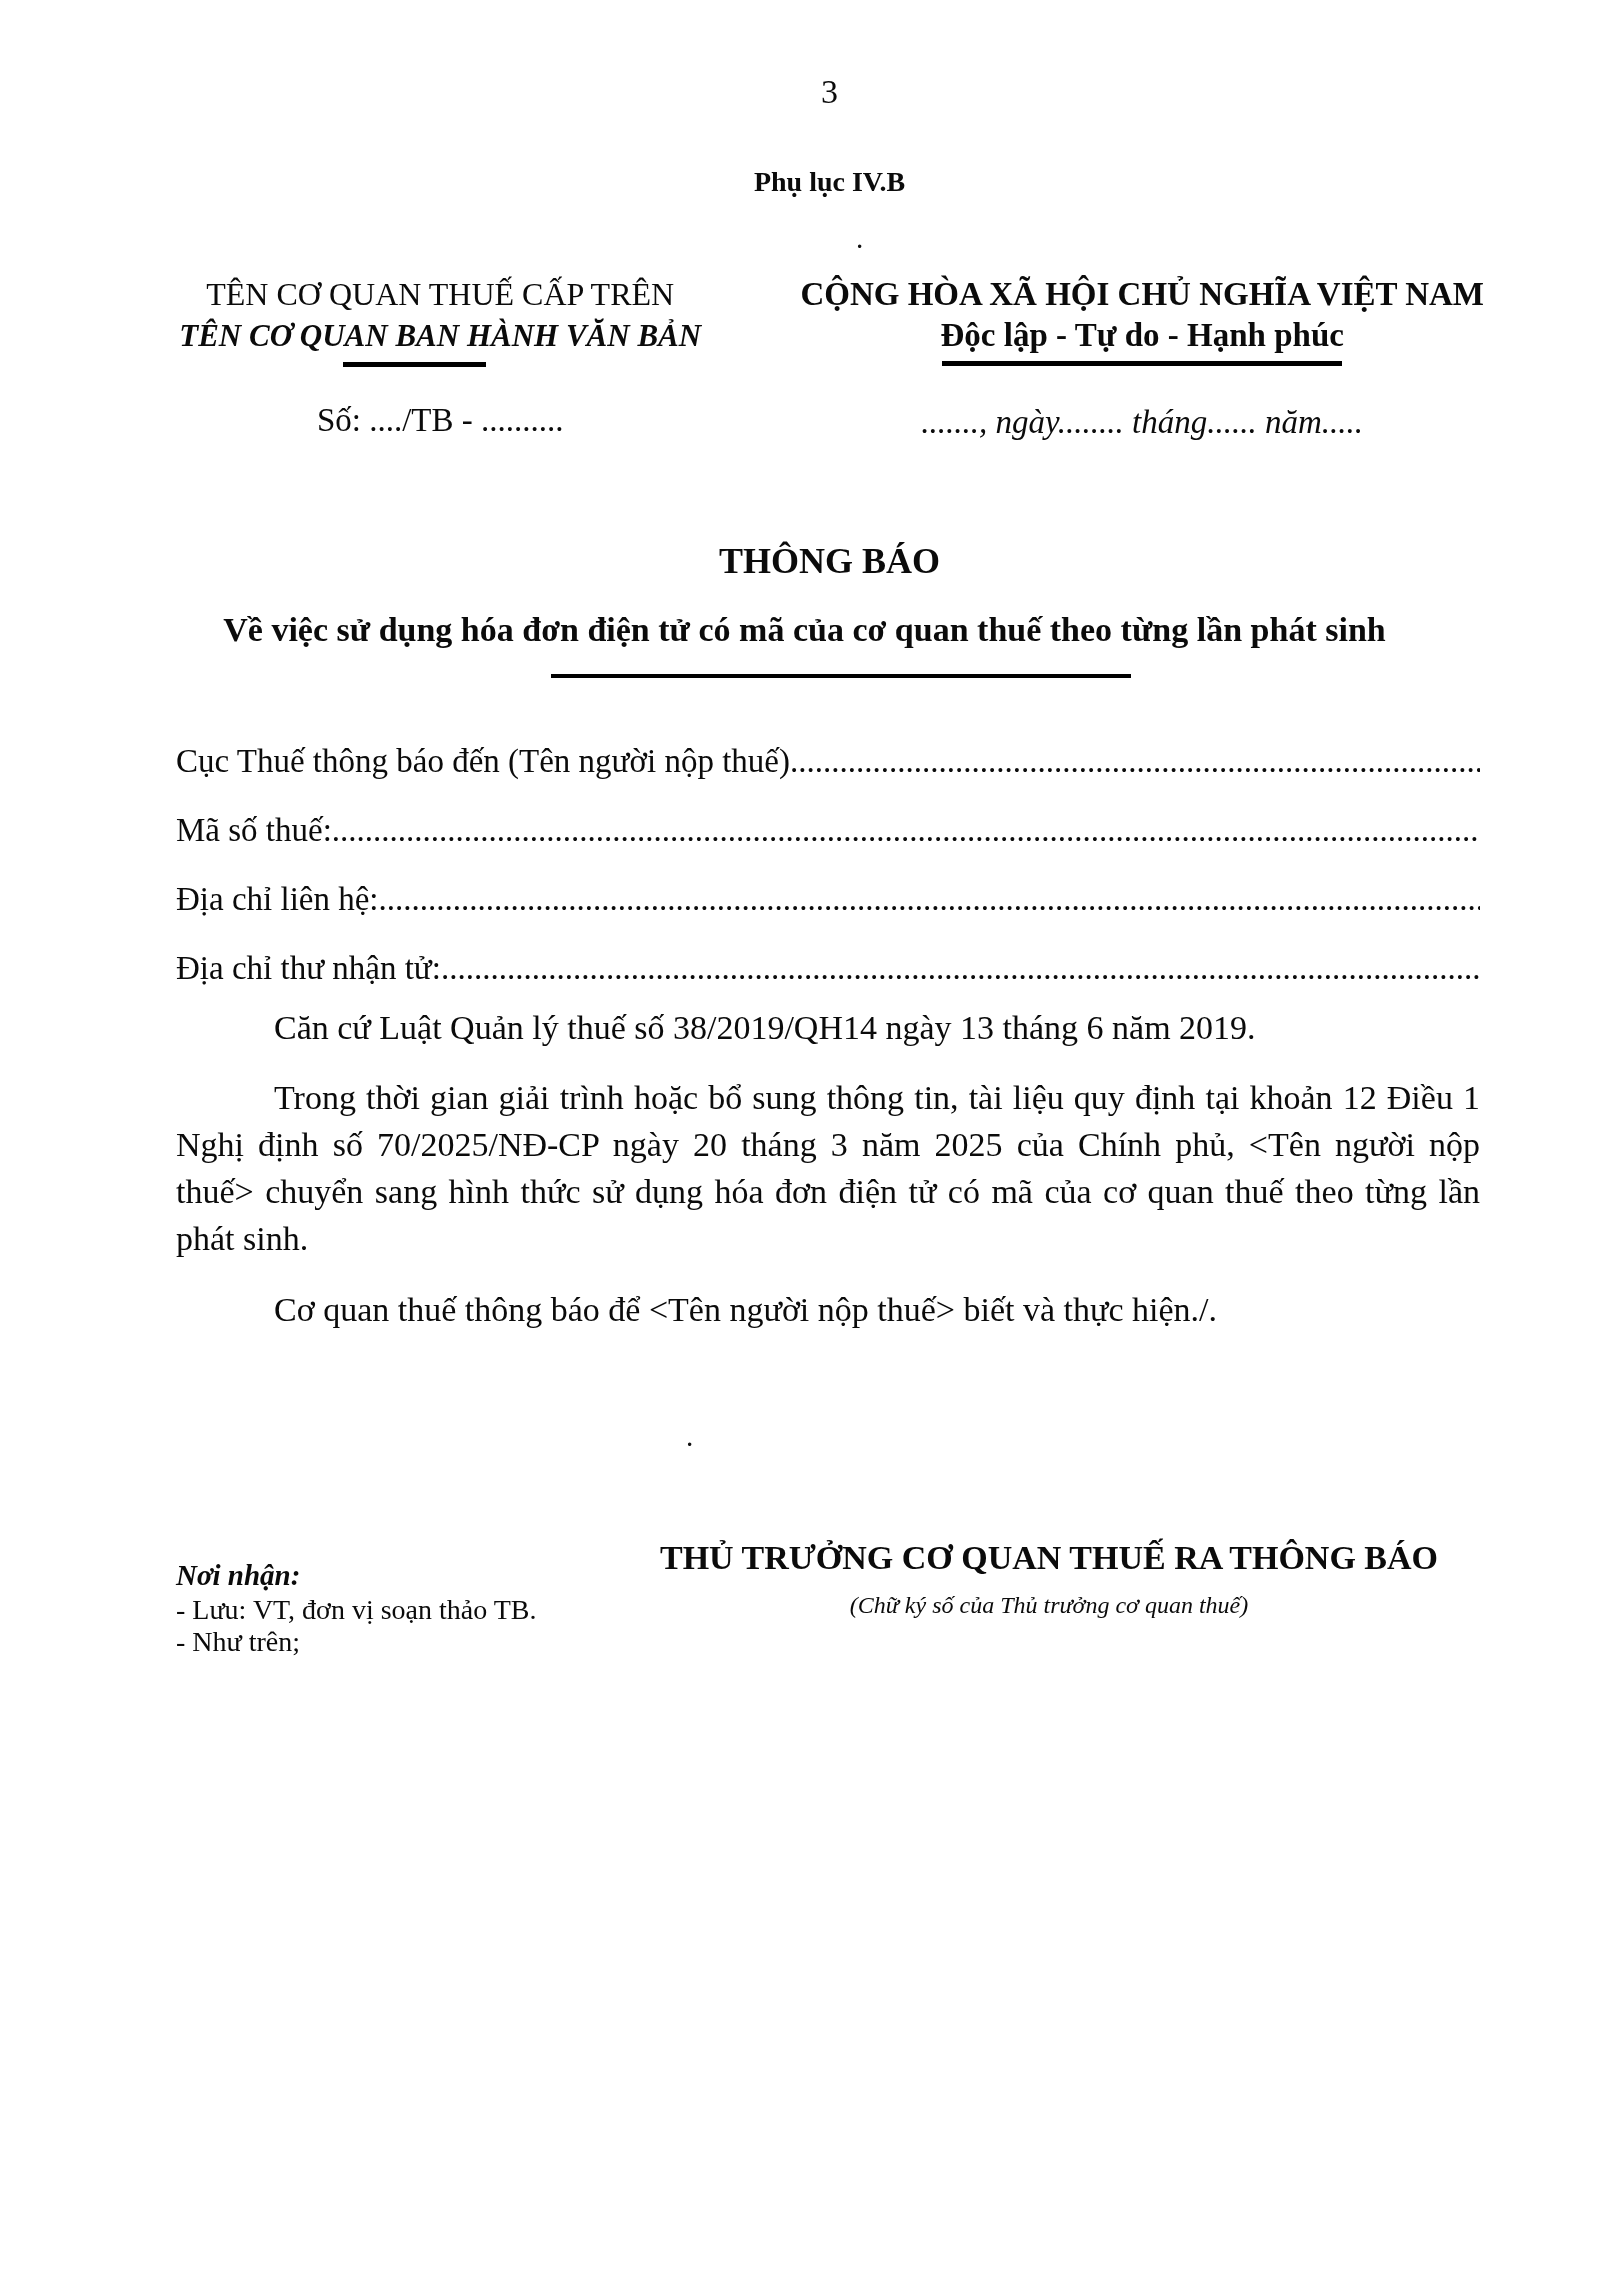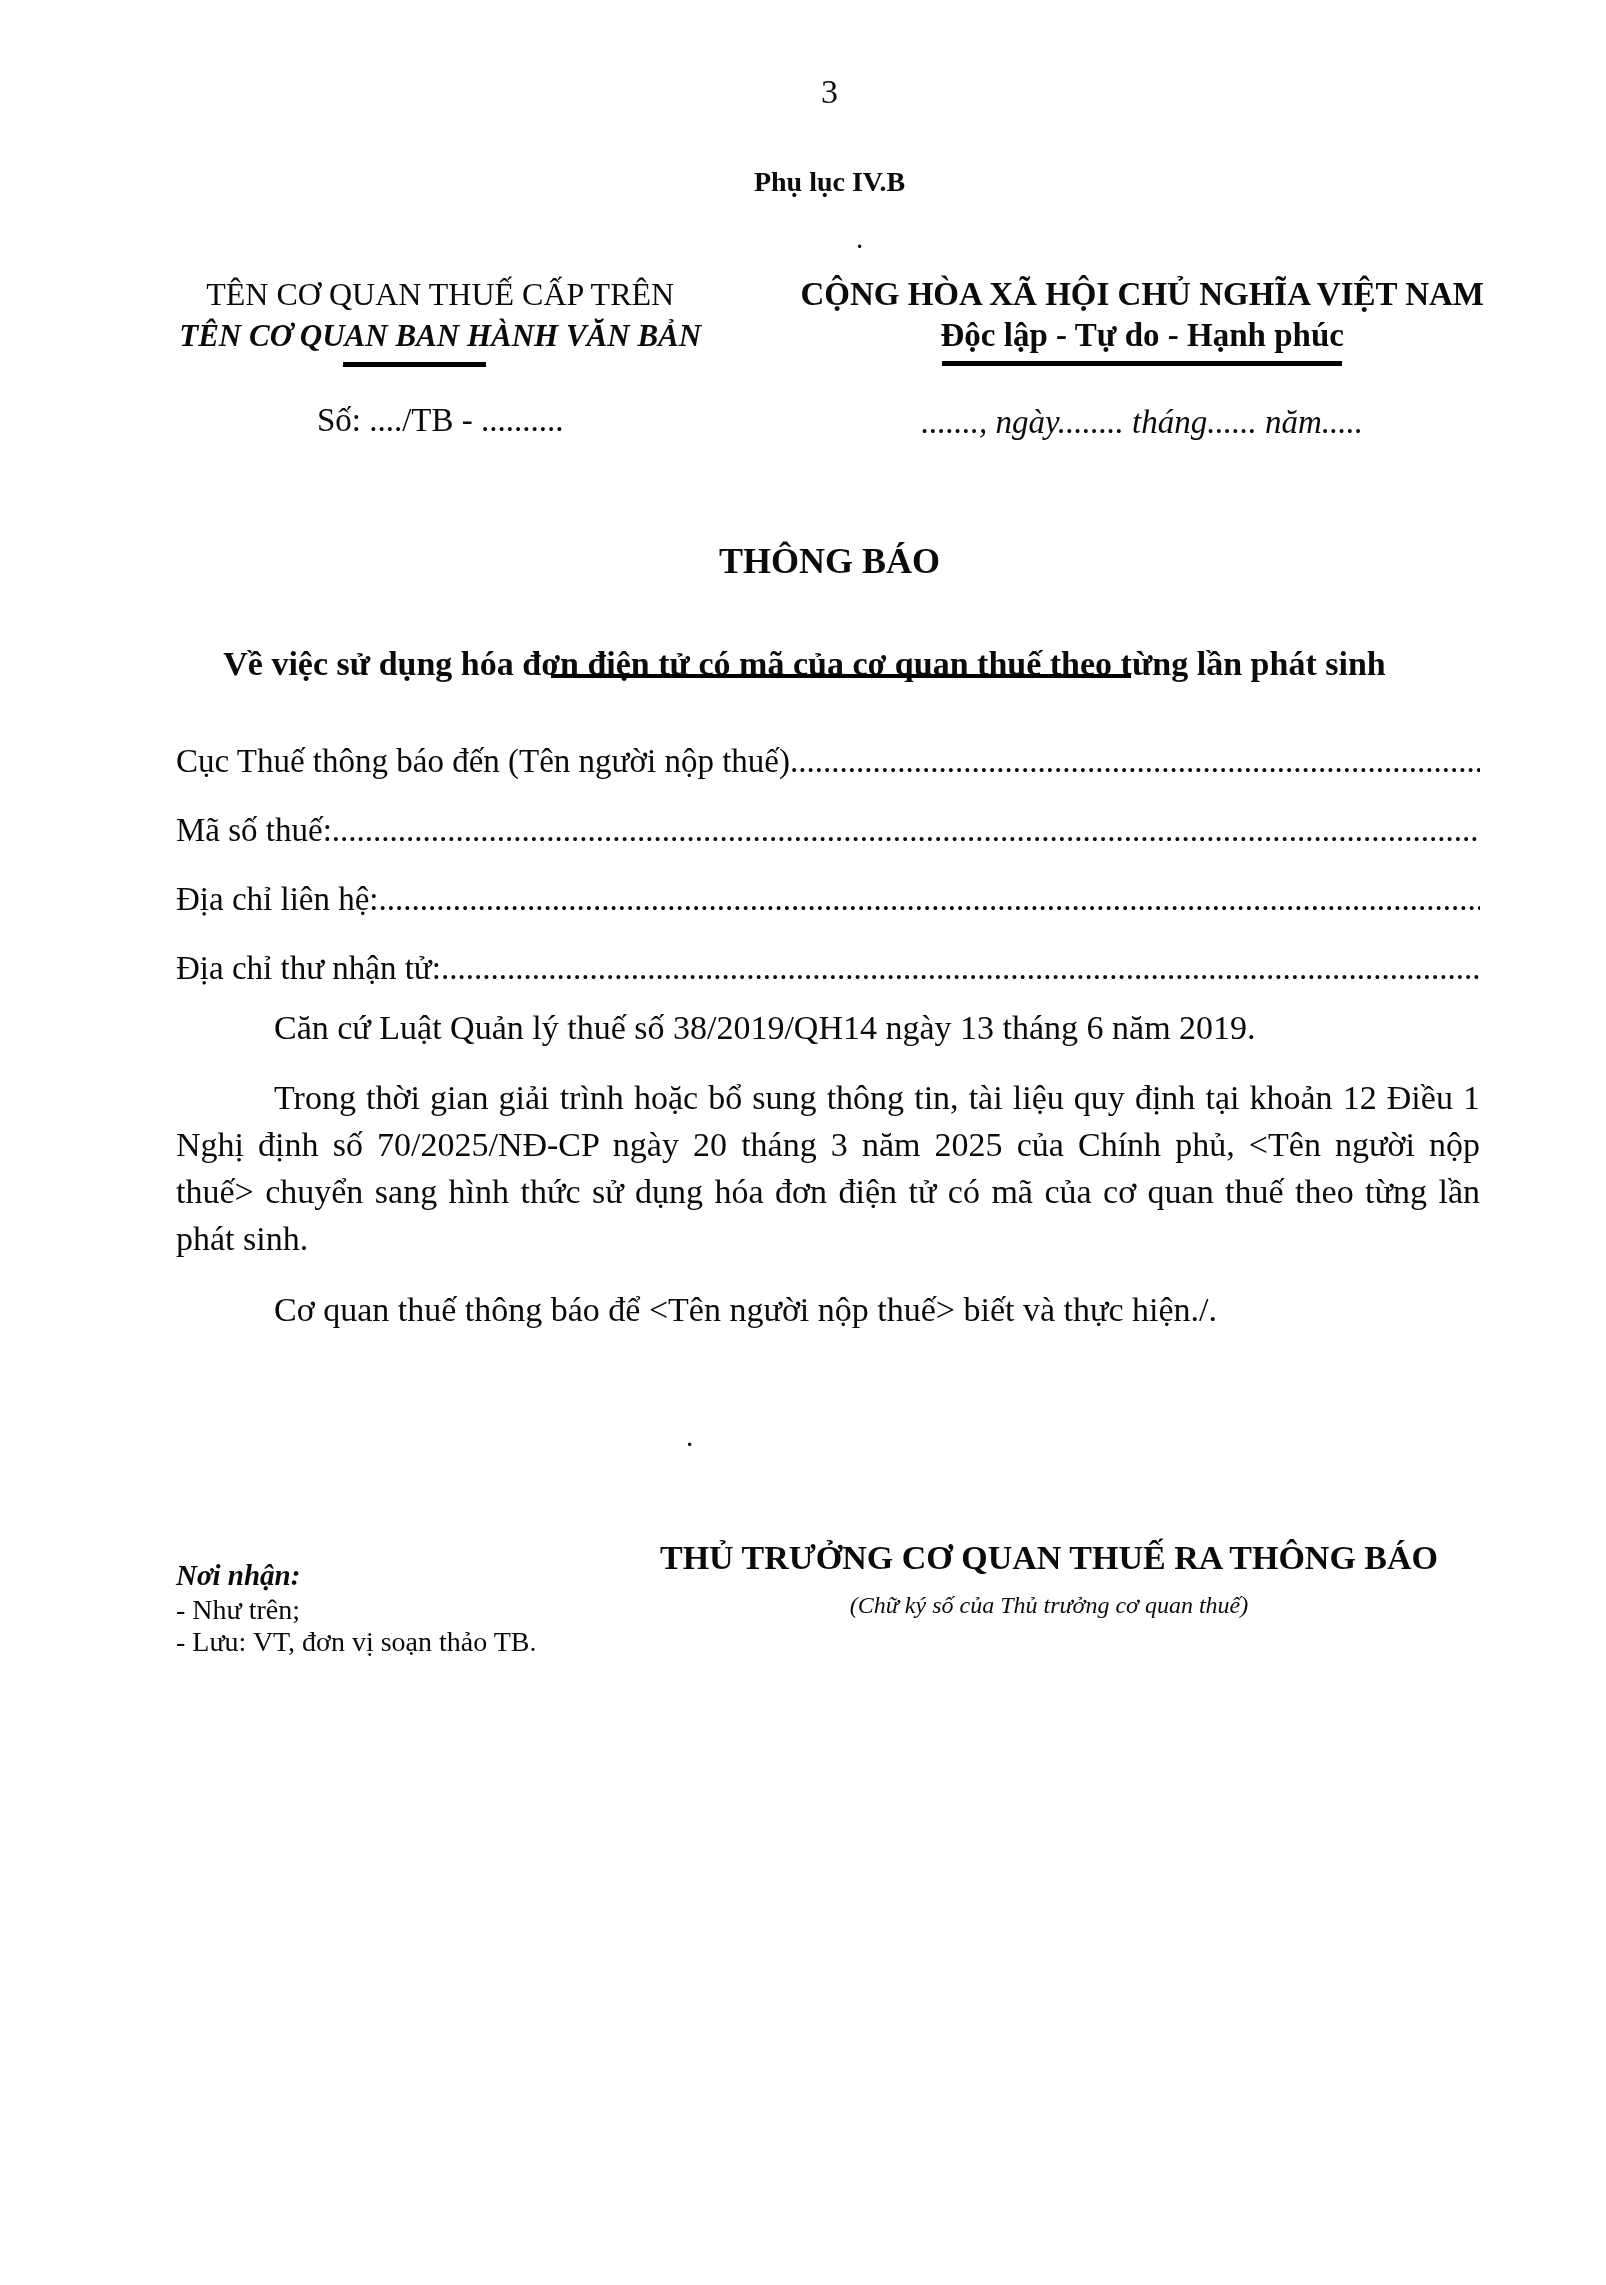--- a/index.html
+++ b/index.html
@@ -27,21 +27,21 @@
   .h-l1 { font-size:32px; line-height:39px; white-space:nowrap; }
   .h-l2 { font-size:31px; line-height:43px; font-weight:bold; white-space:nowrap;font-style:italic; }
   .hr-short { width:143px; height:4.9px; background:#000; margin:4.9px auto 0; transform:translateX(-26px); }
   .hr-long  { width:400px; height:4.9px; background:#000; margin:3.9px auto 0; }
   .r-l1 { font-size:33px; line-height:39px; font-weight:bold; white-space:nowrap; }
   .r-l2 { font-size:33px; line-height:43px; font-weight:bold; white-space:nowrap; }
   .doc-number { font-size:33px; line-height:43px; margin-top:32px; white-space:nowrap; }
   .date-line  { font-size:33px; line-height:43px; margin-top:35px; font-style:italic; white-space:nowrap; }
 
   .notice-title   { top:532px; font-size:36px; line-height:59px; font-weight:bold; white-space:nowrap; }
-  .notice-subject { position:absolute; left:112px; width:1385px; top:639px; text-align:center;
+  .notice-subject { position:absolute; left:112px; width:1385px; top:605px; text-align:center;
                     font-size:34px; line-height:49px; font-weight:bold; white-space:nowrap; }
   .title-divider  { position:absolute; left:551px; top:674px; width:580px; height:3.9px; background:#000; }
 
   .form-lines { position:absolute; left:176px; top:727px; width:1304px; }
   .fline { font-size:33px; line-height:69px; white-space:nowrap; overflow:hidden; }
 
   .paras { position:absolute; left:176px; top:1004px; width:1304px; }
   .paras p { margin:0 0 23.4px 0; font-size:34px; line-height:47px;
              text-indent:98px; text-align:justify; }
 
@@ -101,22 +101,22 @@
   <div class="paras">
     <p>Căn cứ Luật Quản lý thuế số 38/2019/QH14 ngày 13 tháng 6 năm 2019.</p>
     <p>Trong thời gian giải trình hoặc bổ sung thông tin, tài liệu quy định tại khoản 12 Điều 1 Nghị định số 70/2025/NĐ-CP ngày 20 tháng 3 năm 2025 của Chính phủ, &lt;Tên người nộp thuế&gt; chuyển sang hình thức sử dụng hóa đơn điện tử có mã của cơ quan thuế theo từng lần phát sinh.</p>
     <p>Cơ quan thuế thông báo để &lt;Tên người nộp thuế&gt; biết và thực hiện./.</p>
   </div>
 
   <div class="artifact a2">.</div>
 
   <div class="recipients">
     <div class="head">Nơi nhận:</div>
+    <div class="item">- Lưu: VT, đơn vị soạn thảo TB.</div>
     <div class="item">- Như trên;</div>
-    <div class="item">- Lưu: VT, đơn vị soạn thảo TB.</div>
   </div>
 
   <div class="signature">
     <div class="sig-title">THỦ TRƯỞNG CƠ QUAN THUẾ RA THÔNG BÁO</div>
     <div class="sig-note">(Chữ ký số của Thủ trưởng cơ quan thuế)</div>
   </div>
 
 </div>
 
 

